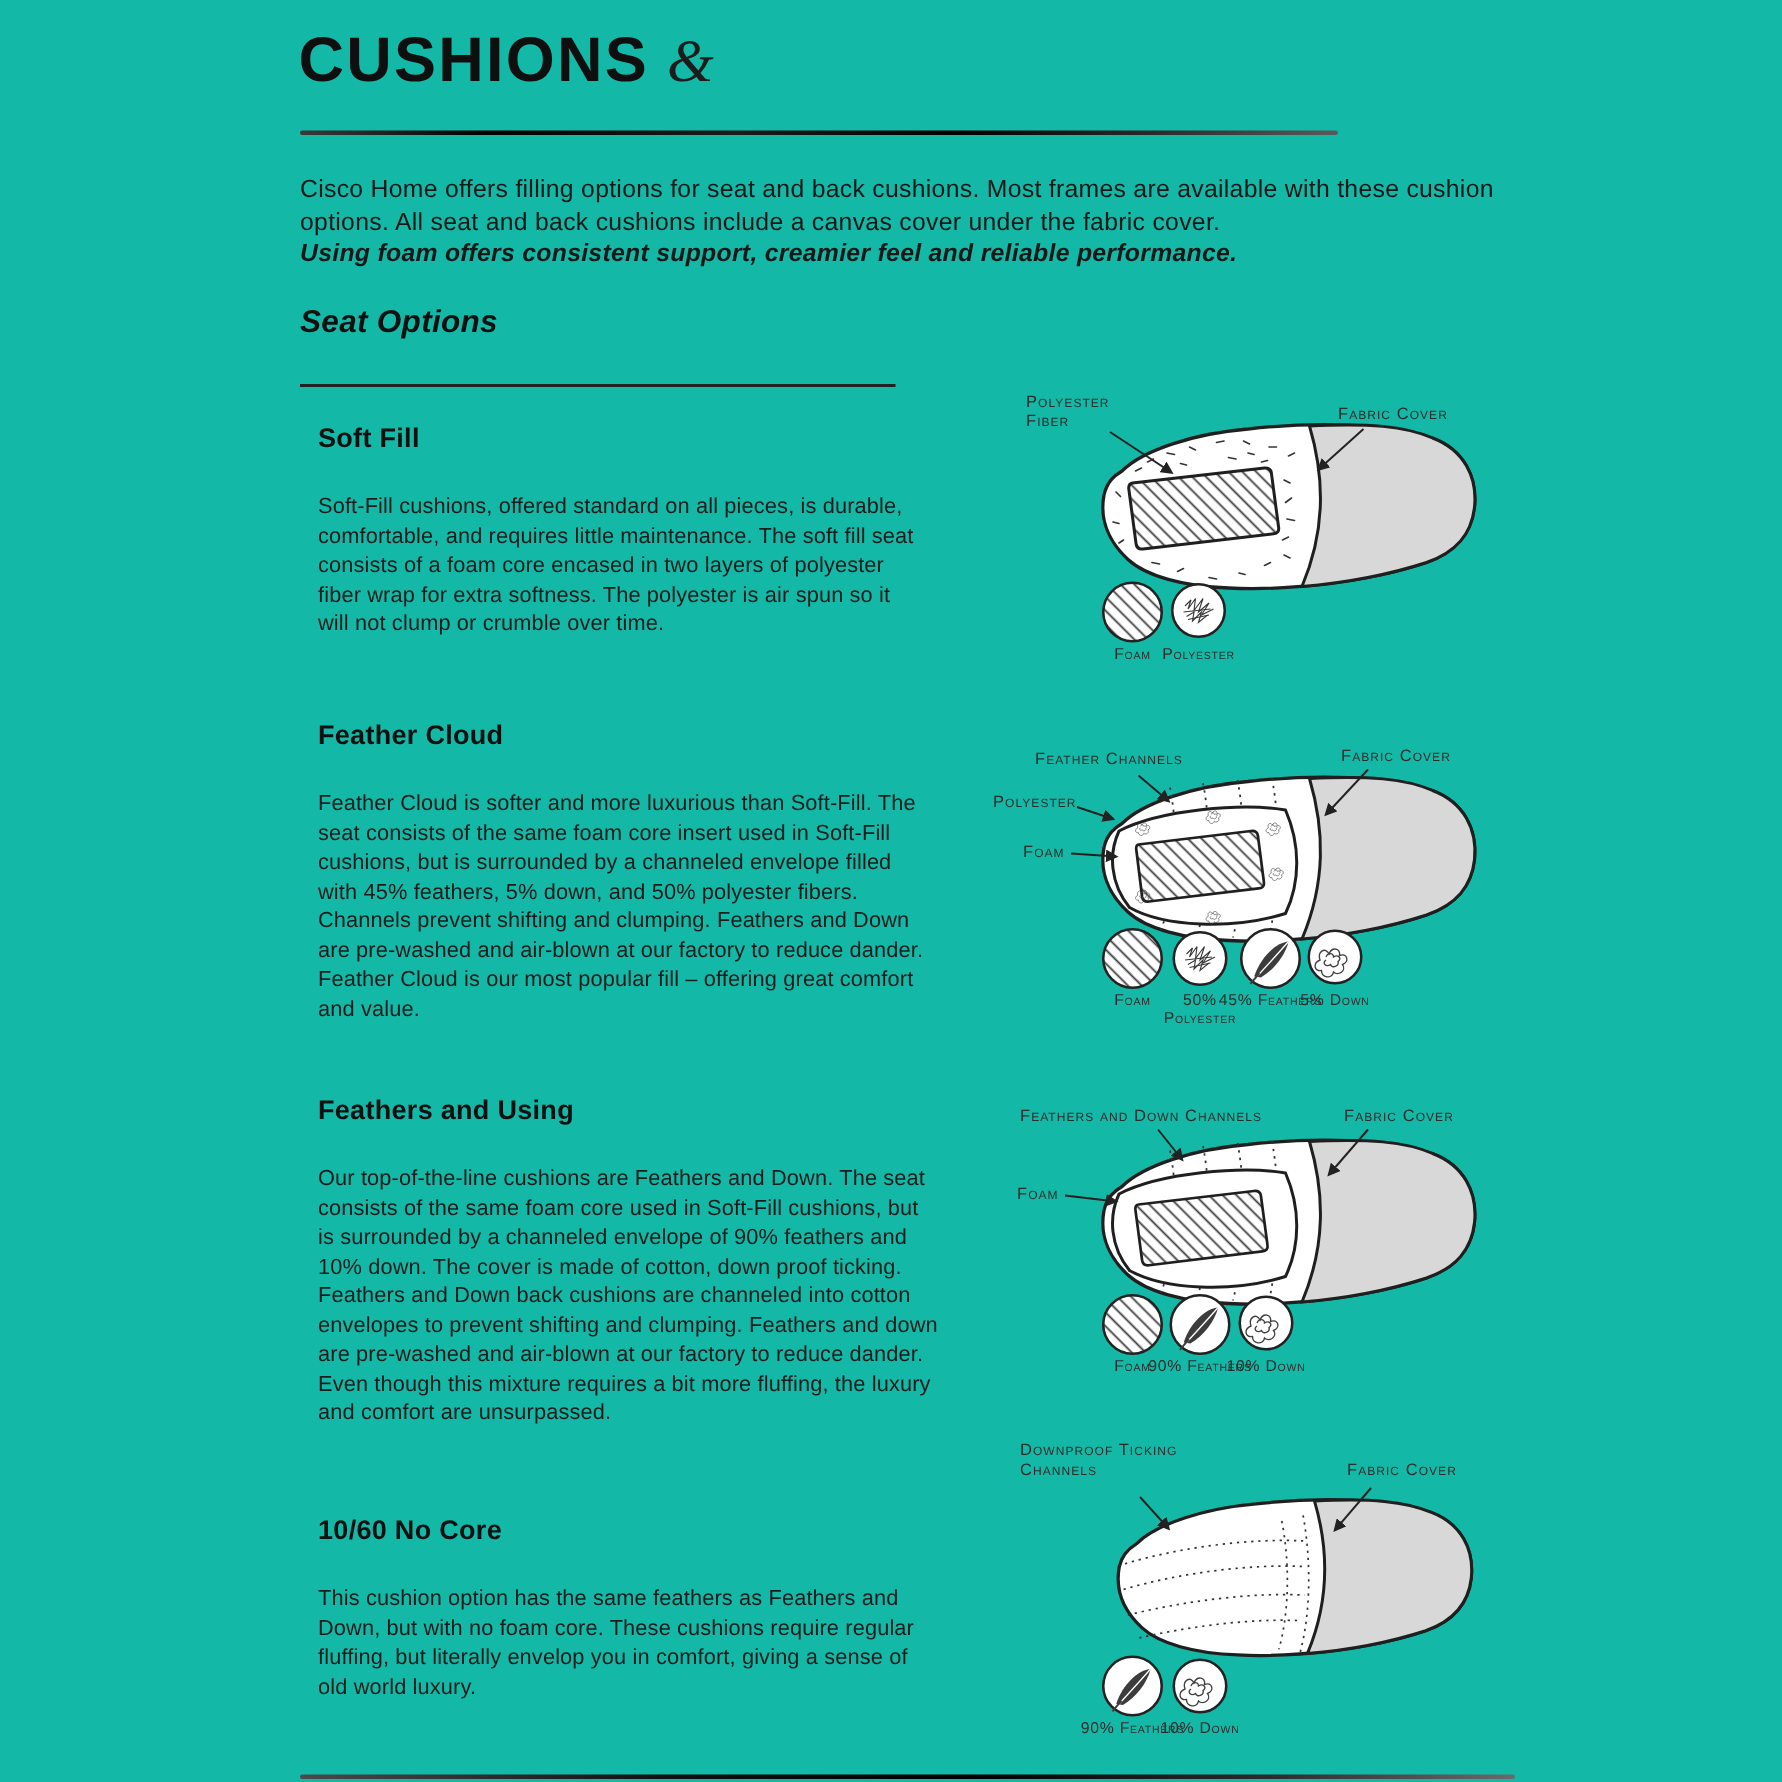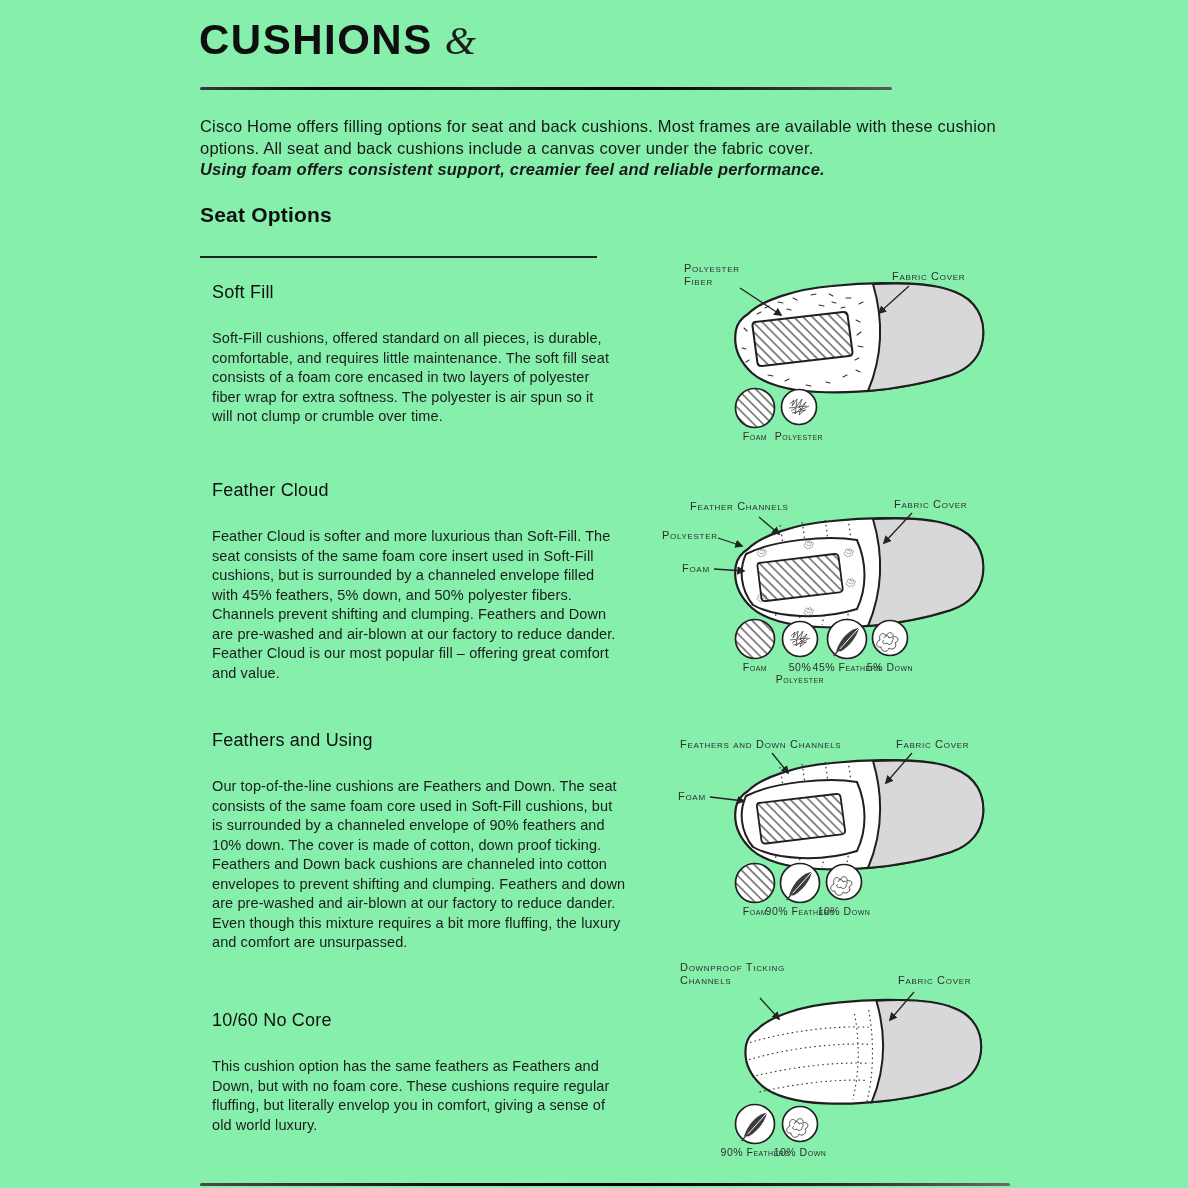--- a/index.html
+++ b/index.html
@@ -1,38 +1,38 @@
 <!DOCTYPE html>
 <html><head>
 <meta charset="utf-8">
 <style>
   html,body{margin:0;padding:0;background:#fff;}
-  .page{position:relative;width:1188px;height:1188px;background:#86efac;
+  .page{position:relative;width:1188px;height:1188px;background:#14b8a6;
         font-family:"Liberation Sans",sans-serif;color:#1a1a1a;overflow:hidden;}
   .abs{position:absolute;}
 
   
   .title-row{left:199px;top:16px;display:flex;align-items:baseline;gap:12px;}
   .title-main{font-size:42px;font-weight:700;letter-spacing:1.5px;color:#0f0f0f;}
   .title-amp{font-family:"Liberation Serif",serif;font-style:italic;font-size:40px;color:#1c1c1c;}
   .title-sub{font-size:37px;font-weight:400;letter-spacing:2.5px;color:#3b3b3b;}
   .rule-title{left:200px;top:87px;width:692px;height:3px;
     background:linear-gradient(90deg,#3a3a3a,#000 18%,#1c1c1c 42%,#000 63%,#2a2a2a 82%,#5a5a5a 100%);
     border-radius:2px;}
   .rule-bottom{left:200px;top:1183px;width:810px;height:2.5px;
     background:linear-gradient(90deg,#4a4a4a,#101010 30%,#000 55%,#2c2c2c 80%,#6a6a6a 100%);
     border-radius:2px;}
 
   .intro{left:200px;top:116px;width:800px;font-size:16.5px;line-height:21.5px;letter-spacing:.2px;color:#181818;}
   .intro-em{font-weight:700;font-style:italic;}
 
-  .sec-title{left:200px;top:203px;font-size:21px;font-weight:700;color:#101010;letter-spacing:.2px;}
+  .sec-title{left:200px;top:203px;font-size:21px;font-weight:700;color:#101010;letter-spacing:.2px;font-style:italic;}
   .rule-sec{left:200px;top:256px;width:397px;height:1.5px;background:#222;}
 
-  .opt-h{position:absolute;font-size:18px;font-weight:400;color:#101010;letter-spacing:.2px;}
+  .opt-h{position:absolute;font-size:18px;font-weight:700;color:#101010;letter-spacing:.2px;}
   .opt-b{position:absolute;font-size:14.5px;line-height:19.5px;letter-spacing:.1px;color:#1c1c1c;margin-top:11px;}
 
   .diagram{position:absolute;}
   .diagram svg.art{position:absolute;left:0;top:0;}
   .callout{position:absolute;font-variant:small-caps;font-size:11px;line-height:12.5px;
            letter-spacing:.7px;color:#2d2d2d;}
   .leg{position:absolute;width:70px;text-align:center;font-variant:small-caps;font-size:10.5px;
        line-height:12px;letter-spacing:.5px;color:#2d2d2d;}
 
   .d1{left:660px;top:258px;width:345px;height:196px;}

